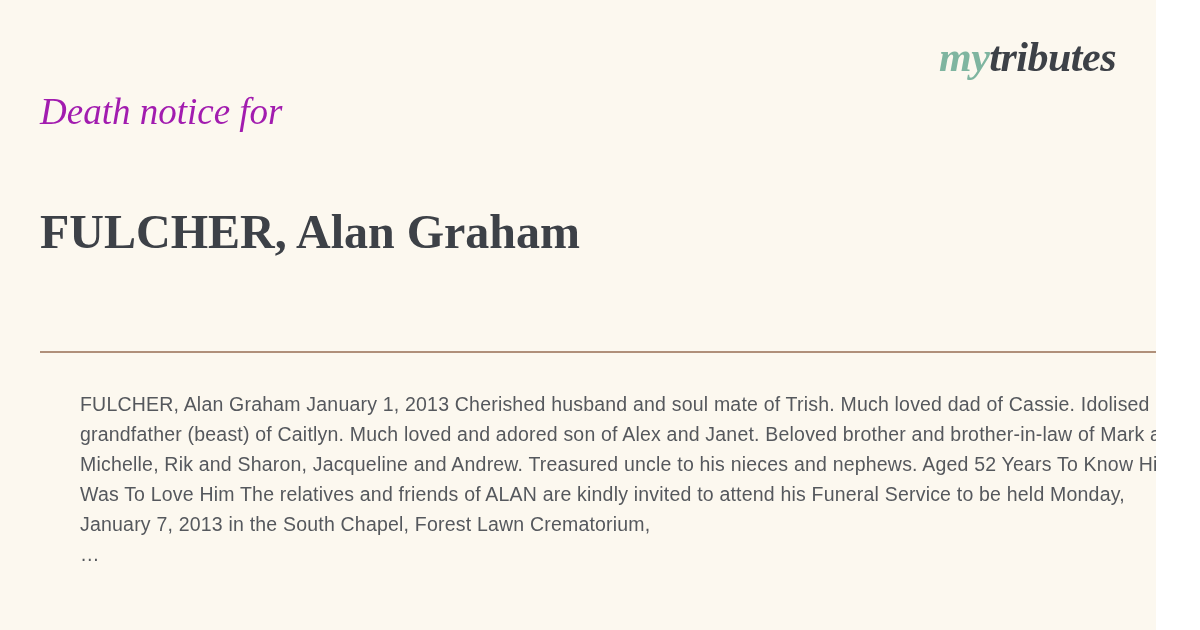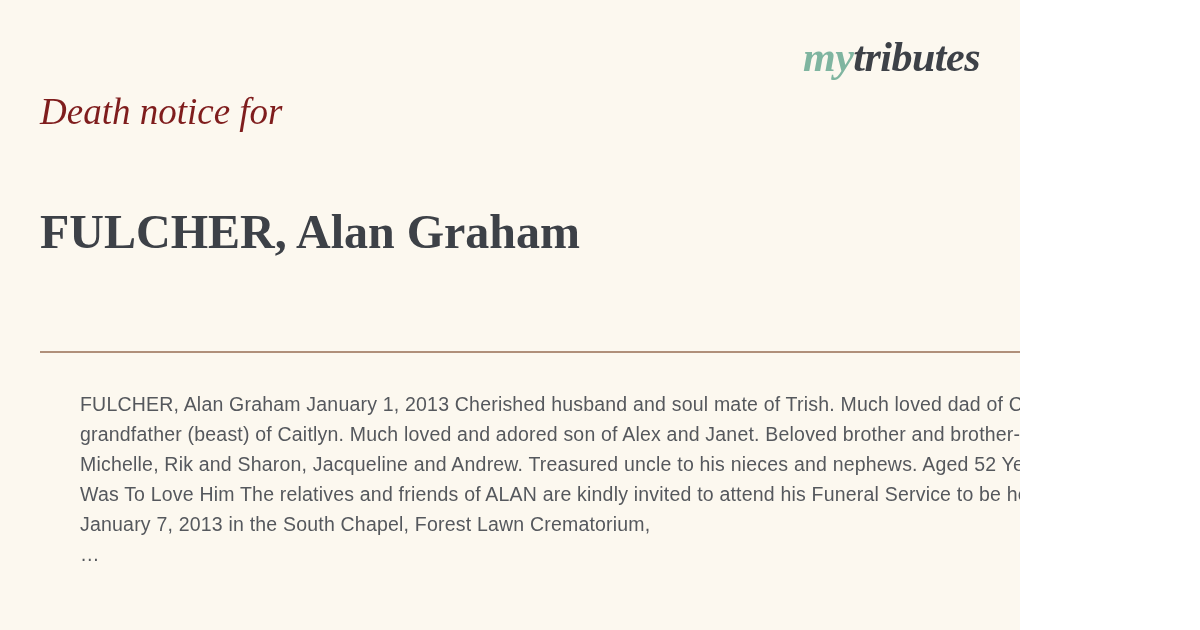--- a/index.html
+++ b/index.html
@@ -1,21 +1,21 @@
 <!DOCTYPE html>
 <html><head>
 <meta charset="utf-8">
 <style>
   * { margin: 0; padding: 0; box-sizing: border-box; }
   html, body { width: 1200px; height: 630px; }
   body { font-family: "Liberation Sans", sans-serif; }
 
   .page {
     position: relative;
-    width: 1020px;
+    width: 1156px;
     height: 630px;
     background: #FCF8EF;
     overflow: hidden;
     text-decoration: underline;
   }
 
   .logo {
     position: absolute;
     top: 36px;
     right: 40px;
@@ -31,21 +31,21 @@
   .logo .logo-tributes { color: #3D4147; }
 
   .eyebrow {
     position: absolute;
     top: 90px;
     left: 40px;
     font-family: "Liberation Serif", serif;
     font-style: italic;
     font-weight: 400;
     font-size: 37px;
-    color: #7f1d1d;
+    color: #a21caf;
   }
 
   .deceased-name {
     position: absolute;
     top: 204px;
     left: 40px;
     font-family: "Liberation Serif", serif;
     font-weight: 700;
     font-size: 48px;
     letter-spacing: 0px;

